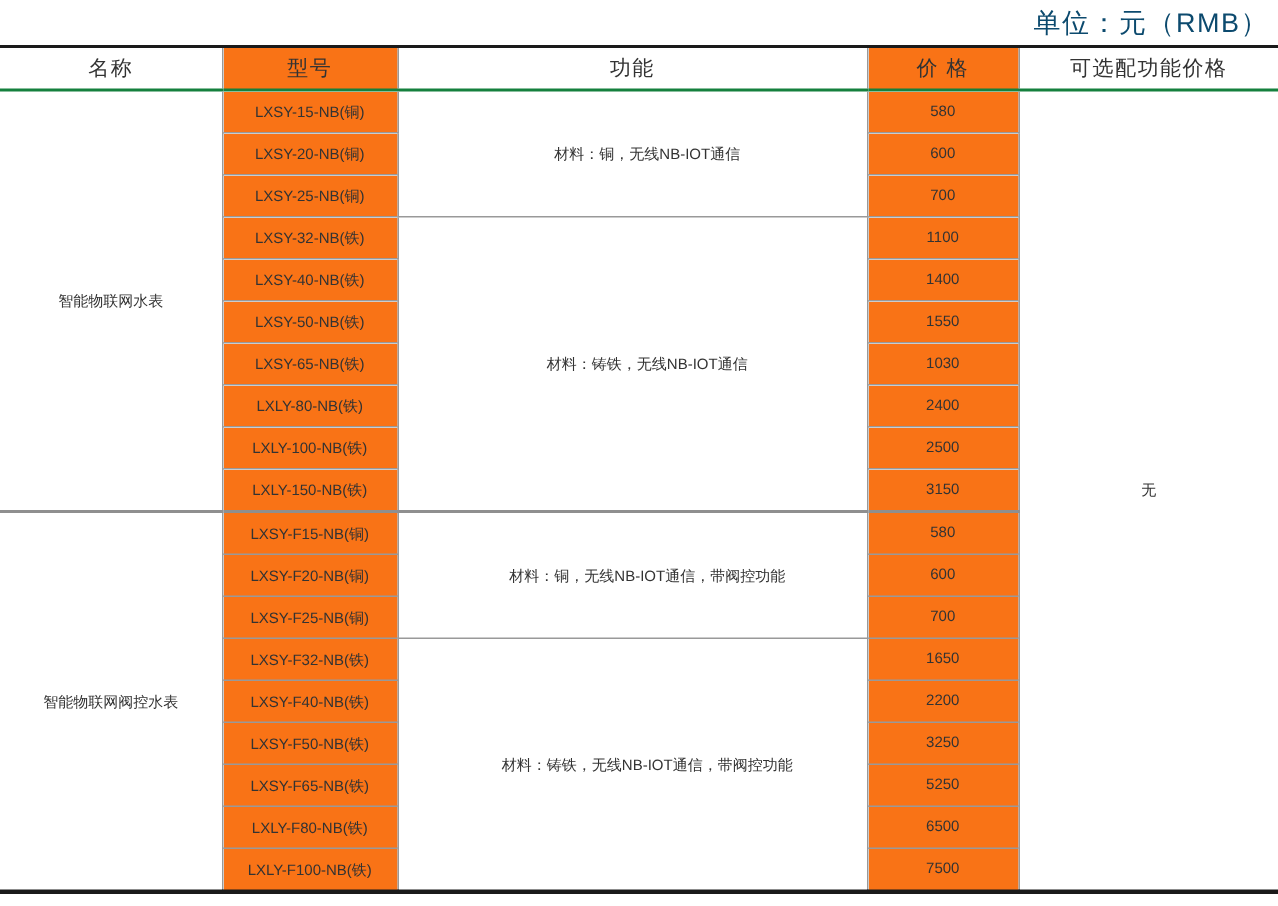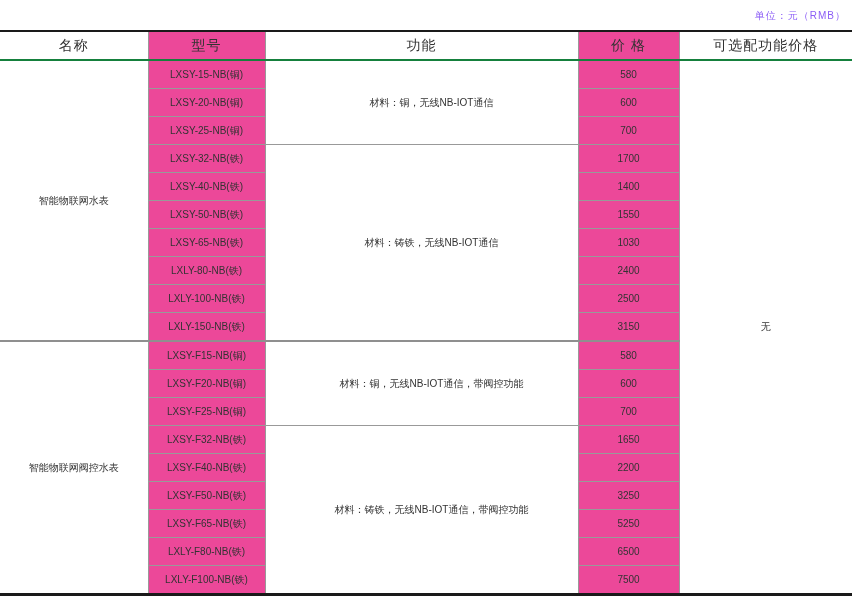--- a/index.html
+++ b/index.html
@@ -13,22 +13,22 @@
     -webkit-font-smoothing: antialiased;
   }
   .page {
     width: 852px;
     height: 604px;
     overflow: hidden;
     background: #ffffff;
   }
   .unit-note {
     text-align: right;
-    font-size: 10px;
-    color: #8b5cf6;
+    font-size: 18px;
+    color: #0c4a6e;
     padding: 7px 6px 6px 0;
     letter-spacing: 1px;
     height: 17px;
     line-height: 17px;
   }
   table.price-table {
     width: 852px;
     border-collapse: collapse;
     table-layout: fixed;
     border-top: 2px solid #1a1a1a;
@@ -49,21 +49,21 @@
   .price-table thead th {
     height: 27px;
     font-size: 14px;
     letter-spacing: 1px;
     border-bottom: 2px solid #15803d;
   }
   
   .h-name, .c-name { border-left: none !important; }
   .h-optional, .c-optional { border-right: none !important; }
   
-  .shaded { background: #ec4899; }
+  .shaded { background: #f97316; }
   
   .c-func {
     text-align: left;
     padding-left: 20px !important;
   }
   
   tr.section-start > td { border-top: 2px solid #8f8f8f; }
 </style>
 </head>
 <body>
@@ -101,21 +101,21 @@
           <td class="shaded c-model">LXSY-20-NB(铜)</td>
           <td class="shaded c-price">600</td>
         </tr>
         <tr>
           <td class="shaded c-model">LXSY-25-NB(铜)</td>
           <td class="shaded c-price">700</td>
         </tr>
         <tr>
           <td class="shaded c-model">LXSY-32-NB(铁)</td>
           <td class="c-func" rowspan="7">材料：铸铁，无线NB-IOT通信</td>
-          <td class="shaded c-price">1700</td>
+          <td class="shaded c-price">1100</td>
         </tr>
         <tr>
           <td class="shaded c-model">LXSY-40-NB(铁)</td>
           <td class="shaded c-price">1400</td>
         </tr>
         <tr>
           <td class="shaded c-model">LXSY-50-NB(铁)</td>
           <td class="shaded c-price">1550</td>
         </tr>
         <tr>

